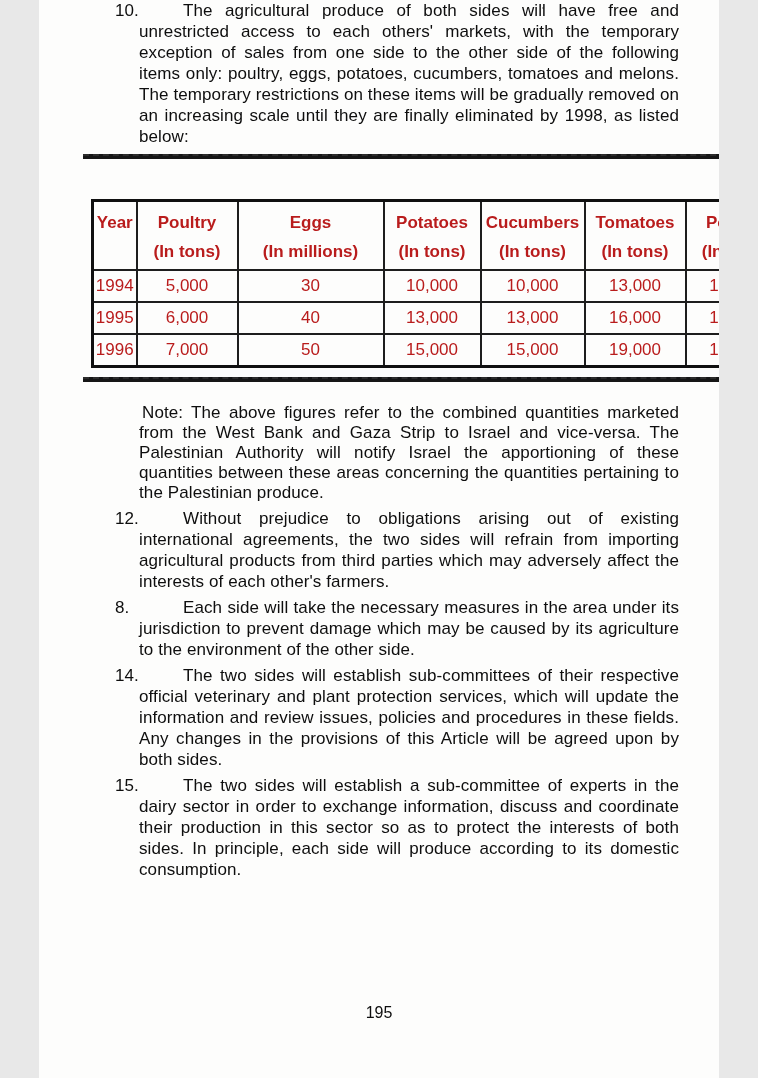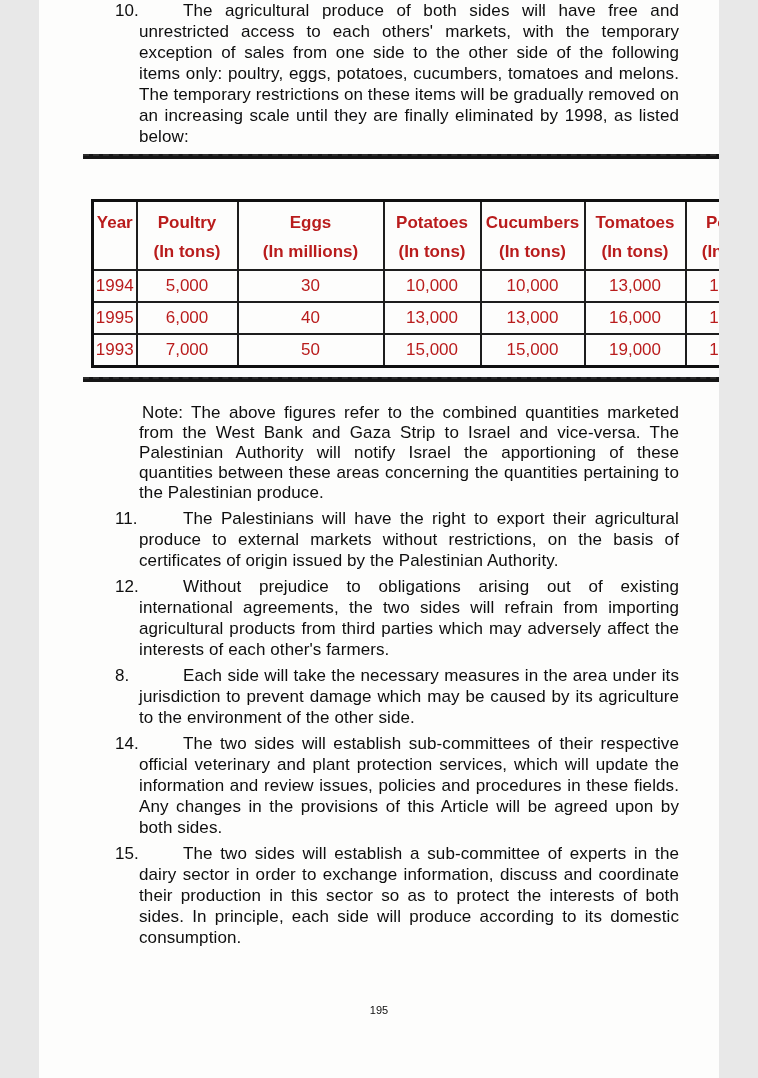--- a/index.html
+++ b/index.html
@@ -74,21 +74,21 @@
     white-space: nowrap;
   }
   table.quota td { height: 30px; }
   
   .page-number {
     position: absolute;
     top: 1004px;
     left: 0;
     right: 0;
     text-align: center;
-    font-size: 11px;
+    font-size: 16px;
   }
   
   .speck {
     position: absolute;
     left: 503px;
     top: 7px;
     width: 2px;
     height: 2px;
     background: #9a9a9a;
     border-radius: 50%;
@@ -161,42 +161,38 @@
       <tr>
         <td>1995</td>
         <td>6,000</td>
         <td>40</td>
         <td>13,000</td>
         <td>13,000</td>
         <td>16,000</td>
         <td>13,000</td>
       </tr>
       <tr>
-        <td>1993</td>
+        <td>1996</td>
         <td>7,000</td>
         <td>50</td>
         <td>15,000</td>
         <td>15,000</td>
         <td>19,000</td>
         <td>15,000</td>
       </tr>
     </tbody>
   </table>
 
   <div class="rule bottom"></div>
 
   <div class="para note-block">
     <p>Note:  The  above  figures  refer  to  the   combined quantities marketed from the West Bank  and  Gaza  Strip  to  Israel   and vice-versa. The Palestinian Authority will notify Israel  the  apportioning  of   these  quantities  between  these  areas  concerning  the quantities pertaining to the Palestinian produce.</p>
   </div>
 
   <div class="para">
-    <span class="num">11.</span>
-    <p class="first-indent">The  Palestinians  will  have  the  right  to  export  their  agricultural produce to external markets without restrictions, on the basis of certificates of origin issued by the Palestinian Authority.</p>
-  </div>
-  <div class="para">
     <span class="num">12.</span>
     <p class="first-indent">Without   prejudice  to  obligations  arising  out  of  existing  international agreements,  the  two sides will refrain from importing agricultural products from third parties which may adversely affect the interests of each other's farmers.</p>
   </div>
   <div class="para">
     <span class="num">8.</span>
     <p class="first-indent">Each  side  will take the necessary measures in the area under its jurisdiction to prevent  damage  which  may  be  caused  by  its  agriculture to the environment of the other side.</p>
   </div>
   <div class="para">
     <span class="num">14.</span>
     <p class="first-indent">The  two  sides  will   establish  sub-committees  of  their  respective  official veterinary  and plant protection services, which will update the information and review issues,  policies  and  procedures  in  these fields. Any changes in the provisions of this Article will be agreed upon by both sides.</p>

